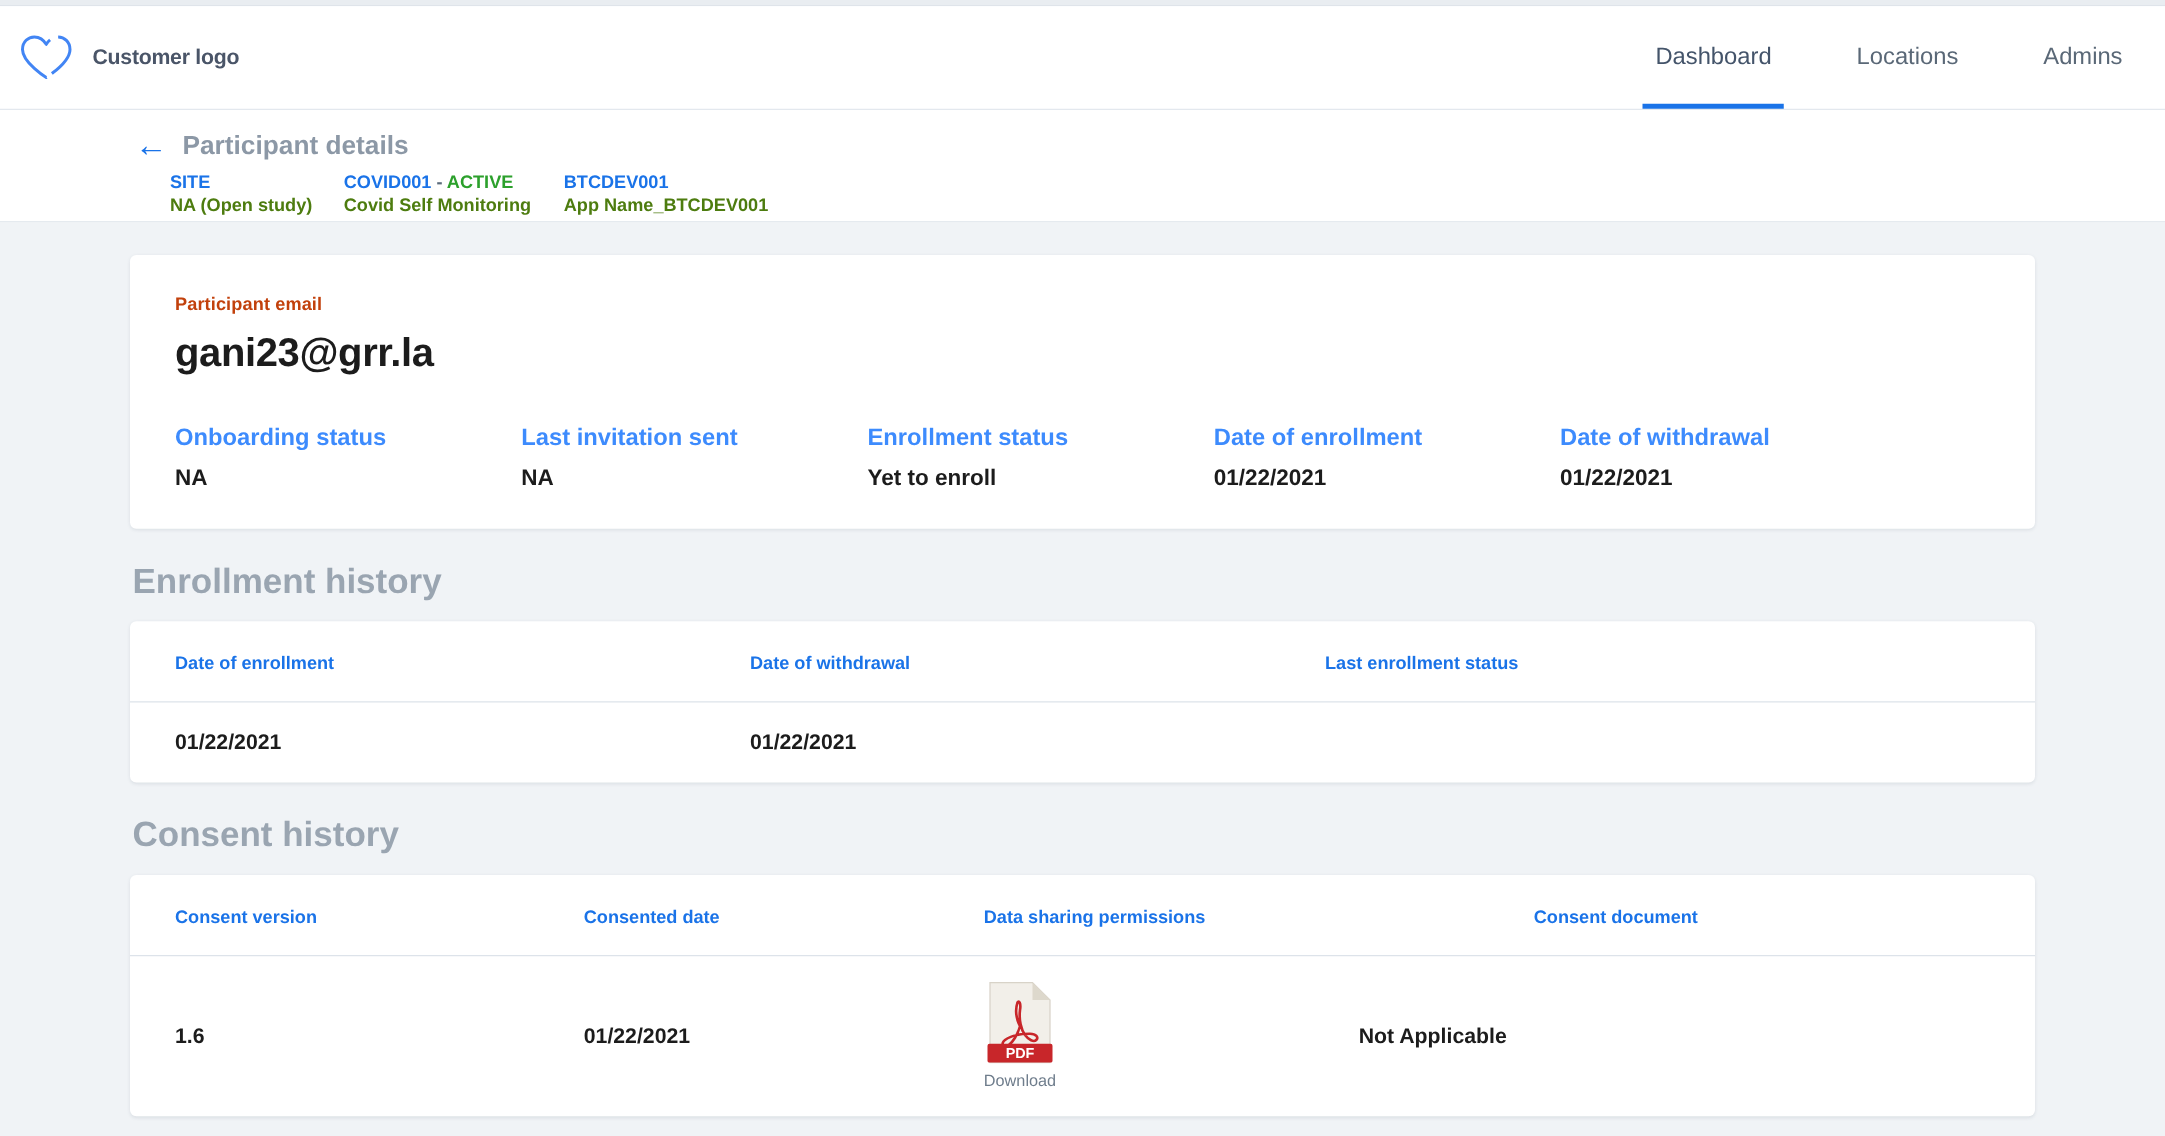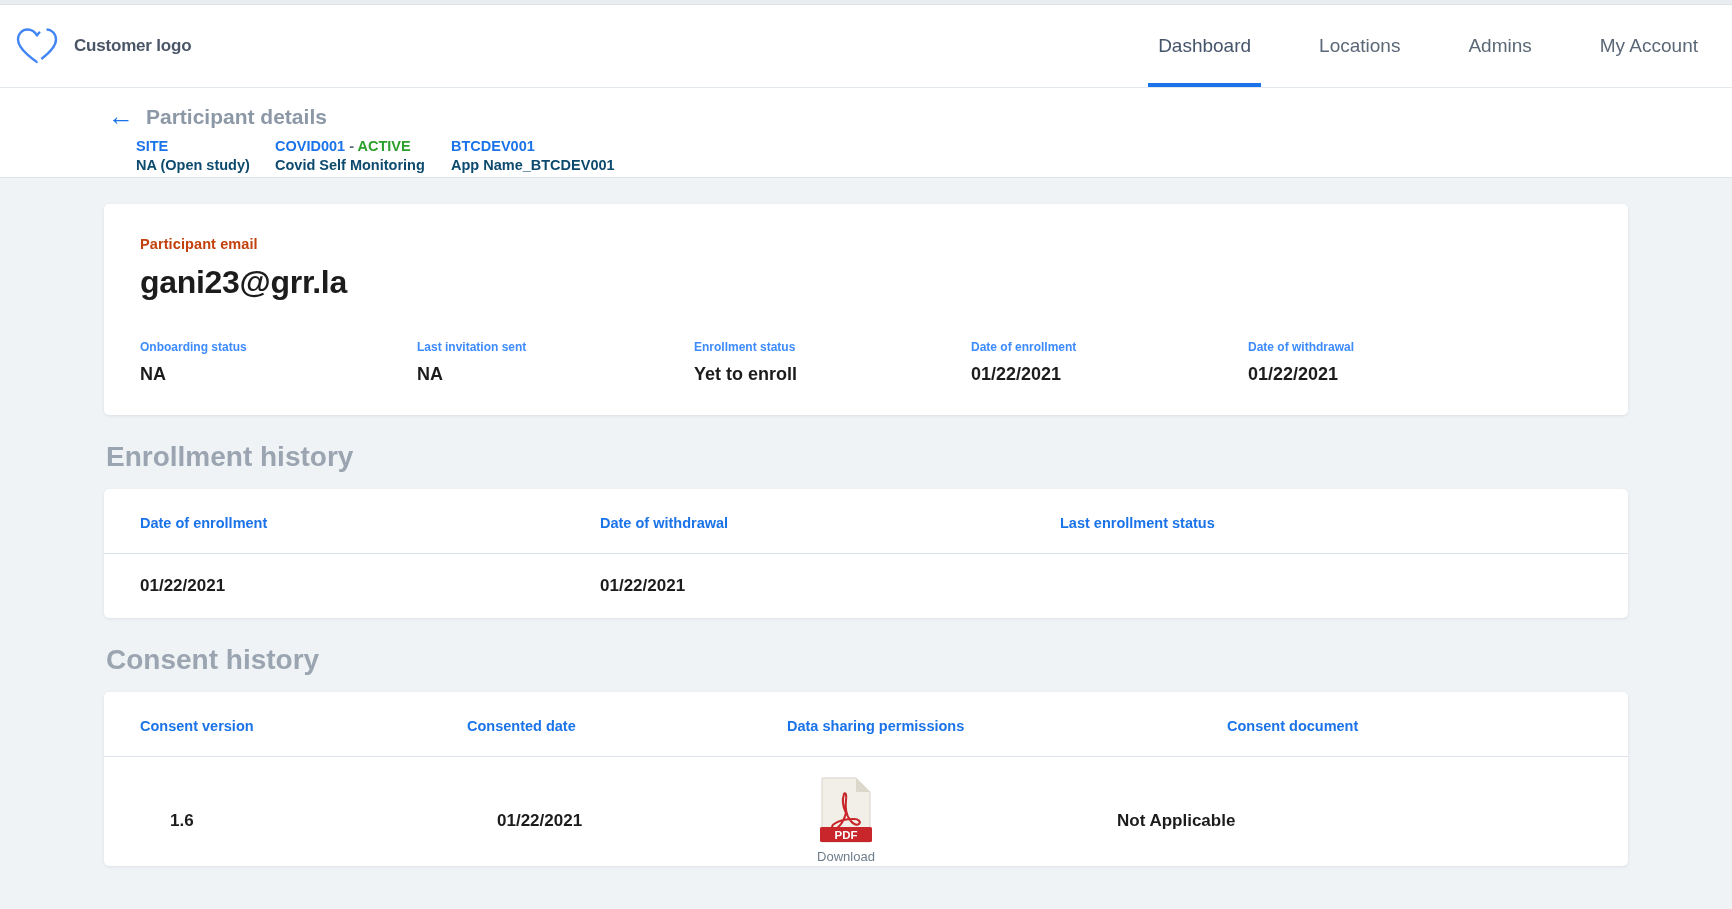--- a/index.html
+++ b/index.html
@@ -111,21 +111,21 @@
     font-weight: bold;
     color: #1a73e8;
     line-height: 18px;
     white-space: nowrap;
   }
   .meta-top .dash { color: #5b6b7b; font-weight: bold; }
   .meta-top .state { color: #2ca02c; font-weight: bold; }
   .meta-bottom {
     font-size: 14.5px;
     font-weight: bold;
-    color: #0c4a6e;
+    color: #4d7c0f;
     line-height: 20px;
     white-space: nowrap;
   }
 
   
   .page-body {
     background: #f0f3f6;
     padding: 26px 0 0 0;
     height: calc(909px - 5px - 83px - 90px);
     overflow: hidden;
@@ -154,21 +154,21 @@
     color: #1c1c1c;
     margin-top: 12px;
     letter-spacing: -0.3px;
   }
   .stats-row {
     display: flex;
     margin-top: 39px;
   }
   .stat { width: 277px; }
   .stat-label {
-    font-size: 12px;
+    font-size: 19px;
     font-weight: bold;
     color: #3d8bfd;
   }
   .stat-value {
     font-size: 18px;
     font-weight: bold;
     color: #1c1c1c;
     margin-top: 10px;
     white-space: nowrap;
   }
@@ -209,21 +209,21 @@
   .eh-c1 { width: 460px; }
   .eh-c2 { width: 460px; }
   .eh-c3 { width: 400px; }
 
   
   .ch-c1 { width: 327px; }
   .ch-c2 { width: 320px; }
   .ch-c3 { width: 440px; }
   .ch-c4 { width: 300px; }
 
-  .consent-row { padding: 20px 36px 2px 36px; align-items: center; margin-left: 30px; }
+  .consent-row { padding: 20px 36px 21px 36px; align-items: center; }
 
   
   .pdf-cell { display: flex; flex-direction: column; align-items: flex-start; }
   .pdf-wrap { display: flex; flex-direction: column; align-items: center; width: 58px; cursor: pointer; }
   .pdf-icon { width: 56px; height: 66px; display: block; }
   .download-text {
     font-size: 13px;
     color: #6f7d8c;
     margin-top: 6px;
     font-weight: normal;
@@ -246,23 +246,20 @@
 
   <div class="main-nav">
     <div class="nav-item active">
       <span>Dashboard</span>
     </div>
     <div class="nav-item">
       <span>Locations</span>
     </div>
     <div class="nav-item">
       <span>Admins</span>
-    </div>
-    <div class="nav-item">
-      <span>My Account</span>
     </div>
   </div>
 </div>
 
 <div class="sub-header">
   <div class="sub-title-row">
     <span class="back-arrow">←</span>
     <span class="sub-title">Participant details</span>
   </div>
   <div class="meta-row">

